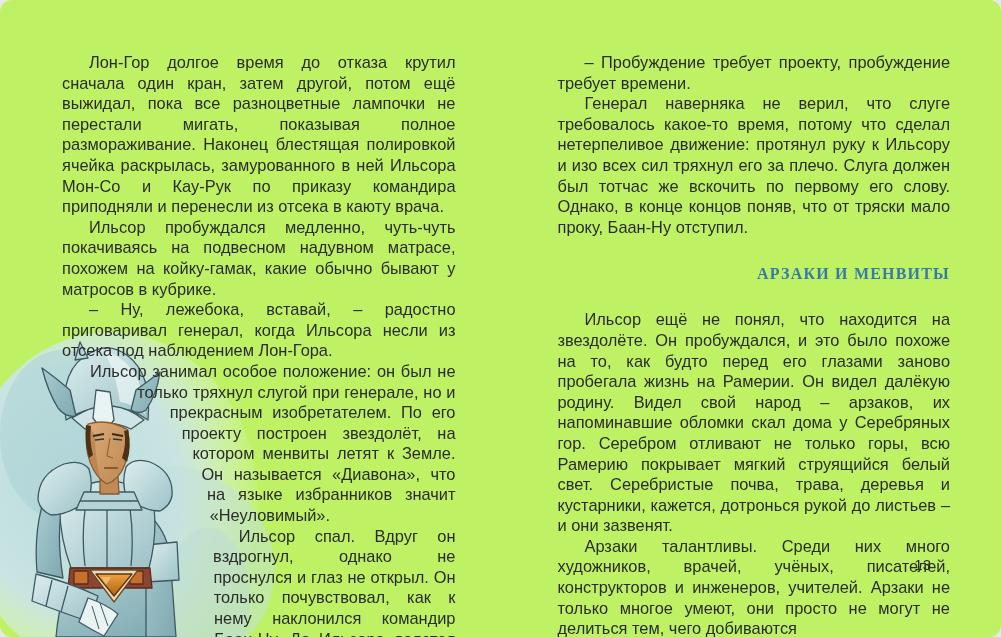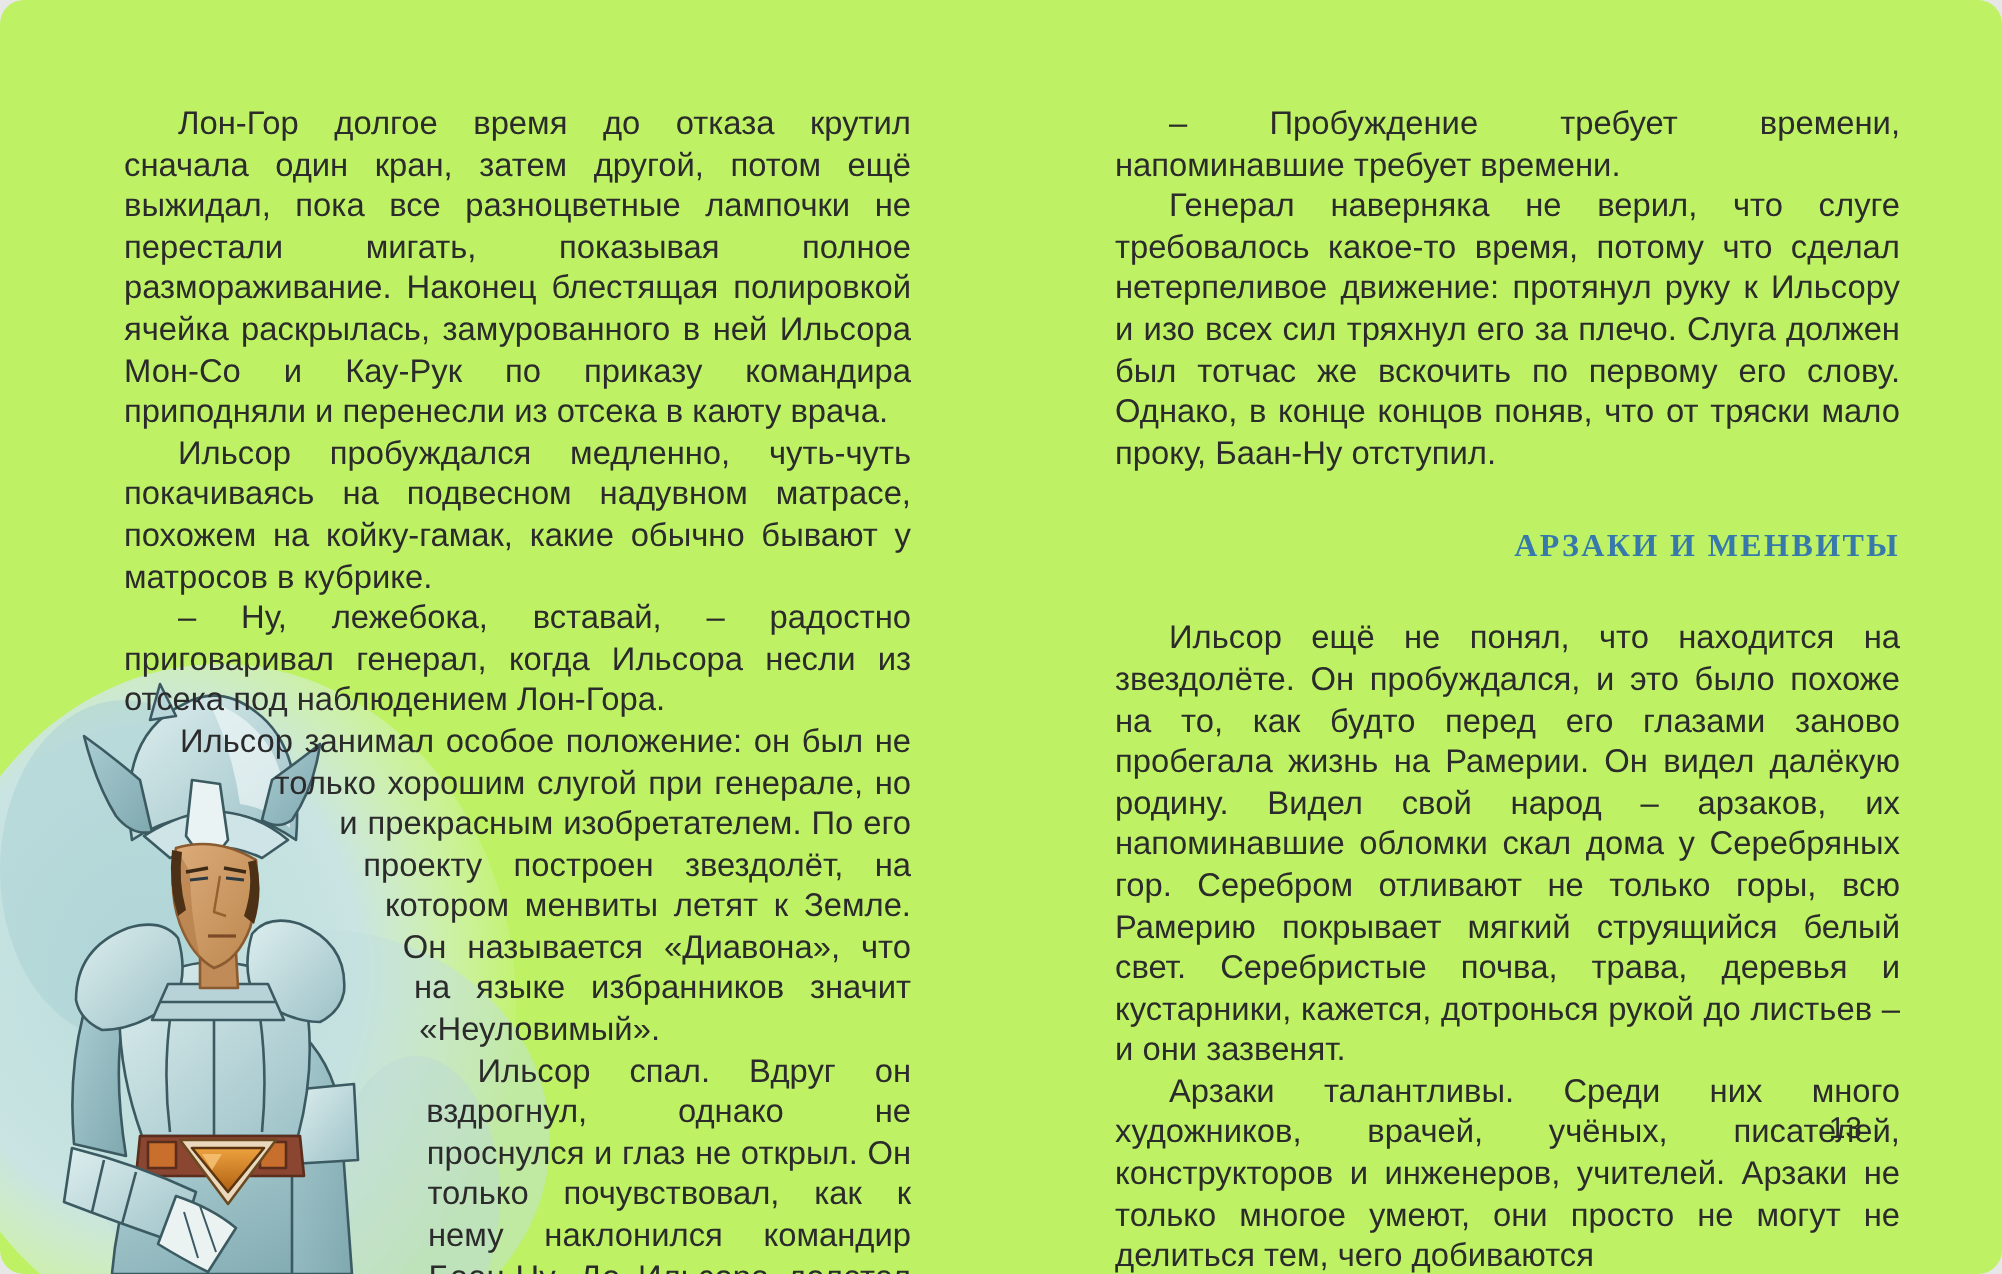--- a/index.html
+++ b/index.html
@@ -71,21 +71,21 @@
 
 <div class="sheet">
 
   <div class="page page--left">
     <p>Лон-Гор долгое время до отказа крутил сначала один кран, затем другой, потом ещё выжидал, пока все разноцветные лампочки не перестали мигать, показывая полное размораживание. Наконец блестящая полировкой ячейка раскрылась, замурованного в ней Ильсора Мон-Со и Кау-Рук по приказу командира приподняли и перенесли из отсека в каюту врача.</p>
     <p>Ильсор пробуждался медленно, чуть-чуть покачиваясь на подвесном надувном матрасе, похожем на койку-гамак, какие обычно бывают у матросов в кубрике.</p>
     <p>– Ну, лежебока, вставай, – радостно приговаривал генерал, когда Ильсора несли из отсека под наблюдением Лон-Гора.</p>
 
     <div class="wrap-shape"></div>
 
-    <p>Ильсор занимал особое положение: он был не только хорошим слугой при генерале, но и прекрасным изобретателем. По его проекту построен звездолёт, на котором менвиты летят к Земле. Он называется «Диавона», что на языке избранников значит «Неуловимый».</p>
+    <p>Ильсор занимал особое положение: он был не только тряхнул слугой при генерале, но и прекрасным изобретателем. По его проекту построен звездолёт, на котором менвиты летят к Земле. Он называется «Диавона», что на языке избранников значит «Неуловимый».</p>
     <p>Ильсор спал. Вдруг он вздрогнул, однако не проснулся и глаз не открыл. Он только почувствовал, как к нему наклонился командир Баан-Ну. До Ильсора долетел как будто из бочки голос бортового врача. Лон-Гор несколько раз повторил:</p>
 
     <svg class="illustration" viewBox="0 0 310 307" xmlns="http://www.w3.org/2000/svg" aria-hidden="true">
       <defs>
         <radialGradient id="wash" cx="38%" cy="45%" r="65%">
           <stop offset="0%" stop-color="#b9dcdb"></stop>
           <stop offset="55%" stop-color="#c9e4e2"></stop>
           <stop offset="100%" stop-color="#eef7f6" stop-opacity="0"></stop>
         </radialGradient>
         <linearGradient id="armor" x1="0" y1="0" x2="1" y2="1">
@@ -165,21 +165,21 @@
         <g stroke="#2c3a42" stroke-width="1.5" fill="none">
           <path d="M95 110 L104 109 M113 109 L122 110"></path>
         </g>
         <path d="M110 108 L107 126 L113 128" fill="none" stroke="#96602f" stroke-width="1.2"></path>
         <path d="M104 138 L118 138" fill="none" stroke="#7c4a26" stroke-width="1.6"></path>
       </g>
     </svg>
   </div>
 
   <div class="page page--right">
-    <p>– Пробуждение требует времени, напоминавшие требует времени.</p>
+    <p>– Пробуждение требует проекту, пробуждение требует времени.</p>
     <p>Генерал наверняка не верил, что слуге требовалось какое-то время, потому что сделал нетерпеливое движение: протянул руку к Ильсору и изо всех сил тряхнул его за плечо. Слуга должен был тотчас же вскочить по первому его слову. Однако, в конце концов поняв, что от тряски мало проку, Баан-Ну отступил.</p>
 
     <h2 class="chapter">АРЗАКИ И МЕНВИТЫ</h2>
 
     <p>Ильсор ещё не понял, что находится на звездолёте. Он пробуждался, и это было похоже на то, как будто перед его глазами заново пробегала жизнь на Рамерии. Он видел далёкую родину. Видел свой народ – арзаков, их напоминавшие обломки скал дома у Серебряных гор. Серебром отливают не только горы, всю Рамерию покрывает мягкий струящийся белый свет. Серебристые почва, трава, деревья и кустарники, кажется, дотронься рукой до листьев – и они зазвенят.</p>
     <p>Арзаки талантливы. Среди них много художников, врачей, учёных, писателей, конструкторов и инженеров, учителей. Арзаки не только многое умеют, они просто не могут не делиться тем, чего добиваются</p>
 
     <div class="pagenum">13</div>
   </div>
 

